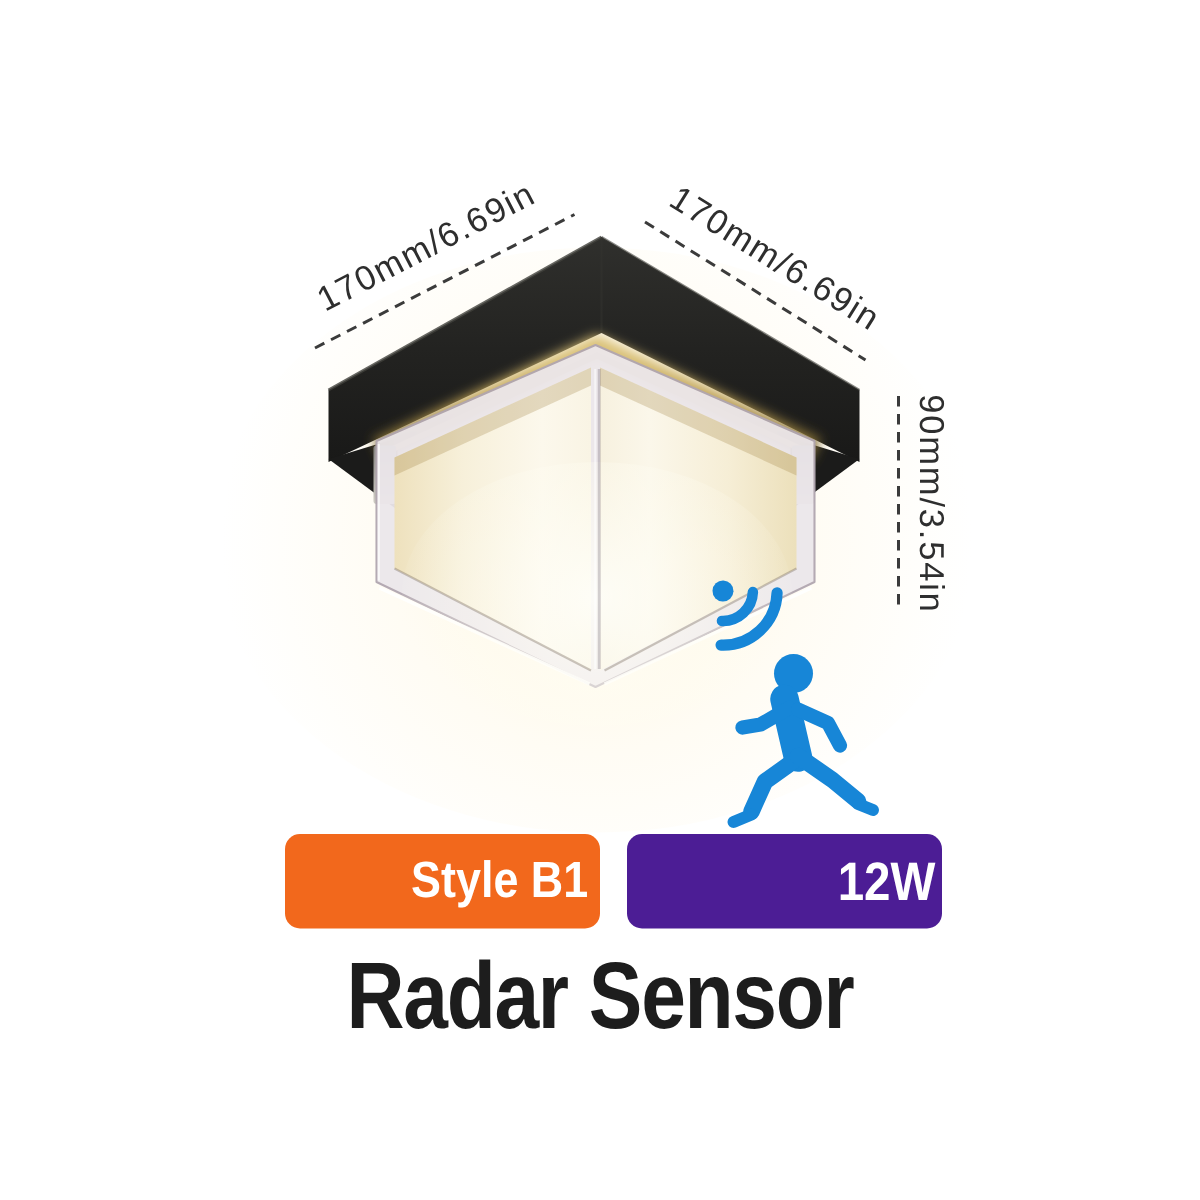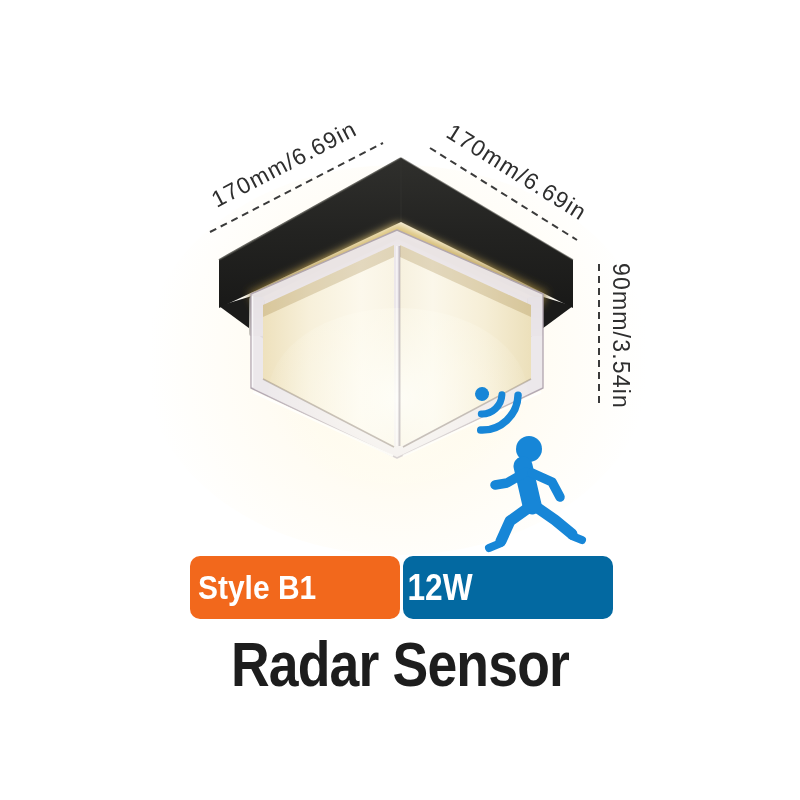--- a/index.html
+++ b/index.html
@@ -13,26 +13,26 @@
     font-size:23px;letter-spacing:1.2px;color:#2e2e2e;text-align:center;
     white-space:nowrap;
   }
   .dim-label.left{left:184px;top:150px;transform:rotate(-27.5deg);}
   .dim-label.right{left:417px;top:158px;transform:rotate(32deg);}
   .dim-label.vert{left:521px;top:322px;transform:rotate(90deg);}
   #badge-row{
     position:absolute;left:190px;top:556px;display:flex;gap:3px;
   }
   .badge{
-    width:210px;height:63px;display:flex;align-items:center;justify-content:flex-start;
+    width:210px;height:63px;display:flex;align-items:center;justify-content:flex-end;
     color:#ffffff;font-weight:700;font-size:34px;
   }
   .badge .badge-text{display:inline-block;transform:scaleX(0.88);white-space:nowrap;}
   .badge.orange{background:#f2681c;border-radius:10px;}
-  .badge.dark{background:#0369a1;border-radius:10px;font-size:36px;}
+  .badge.dark{background:#4c1d95;border-radius:10px;font-size:36px;margin-left:15px;}
   #title{
     position:absolute;left:0;top:633px;width:800px;text-align:center;
     font-size:63px;font-weight:700;color:#1d1d1d;line-height:1;
     transform:scaleX(0.85);transform-origin:400px 0;letter-spacing:-1px;
     white-space:nowrap;
   }
 </style>
 </head>
 <body>
 

